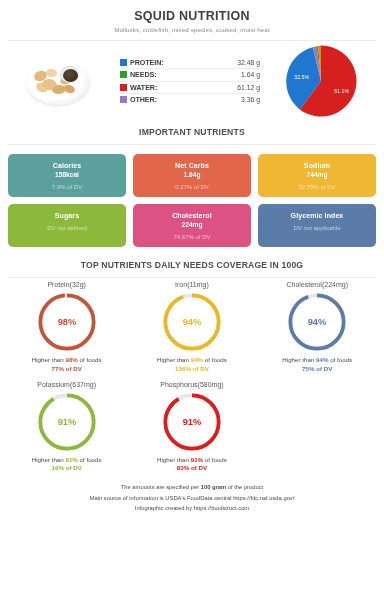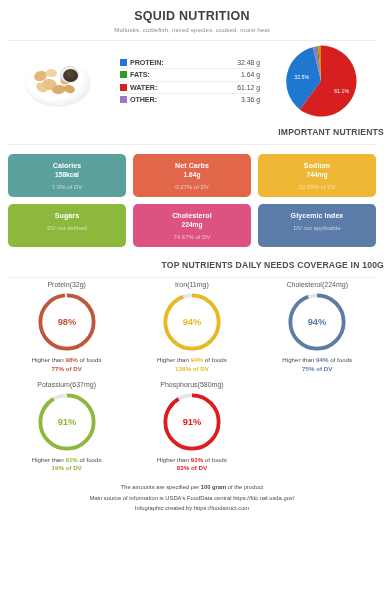--- a/index.html
+++ b/index.html
@@ -85,21 +85,21 @@
   .macro-value {
     margin-left: auto;
     font-size: 6.8px;
     color: #4a4a4a;
   }
 
   .pie-wrap { width: 110px; display: flex; justify-content: center; align-items: center; }
 
   
   .section-title {
-    text-align: right;
+    text-align: center;
     font-size: 8.6px;
     font-weight: bold;
     color: #4d4d4d;
     letter-spacing: .2px;
     padding: 8px 0 7px;
   }
   .cards-row {
     display: flex;
     justify-content: space-between;
     padding: 0 8px;
@@ -185,21 +185,21 @@
   </div>
 
   <div class="macro-table">
     <div class="macro-row">
       <span class="swatch" style="background:#1f77d0"></span>
       <span class="macro-label">PROTEIN:</span>
       <span class="macro-value">32.48 g</span>
     </div>
     <div class="macro-row">
       <span class="swatch" style="background:#2aa02a"></span>
-      <span class="macro-label">FATS:</span>
+      <span class="macro-label">NEEDS:</span>
       <span class="macro-value">1.64 g</span>
     </div>
     <div class="macro-row">
       <span class="swatch" style="background:#d62020"></span>
       <span class="macro-label">WATER:</span>
       <span class="macro-value">61.12 g</span>
     </div>
     <div class="macro-row">
       <span class="swatch" style="background:#9a76c8"></span>
       <span class="macro-label">OTHER:</span>

